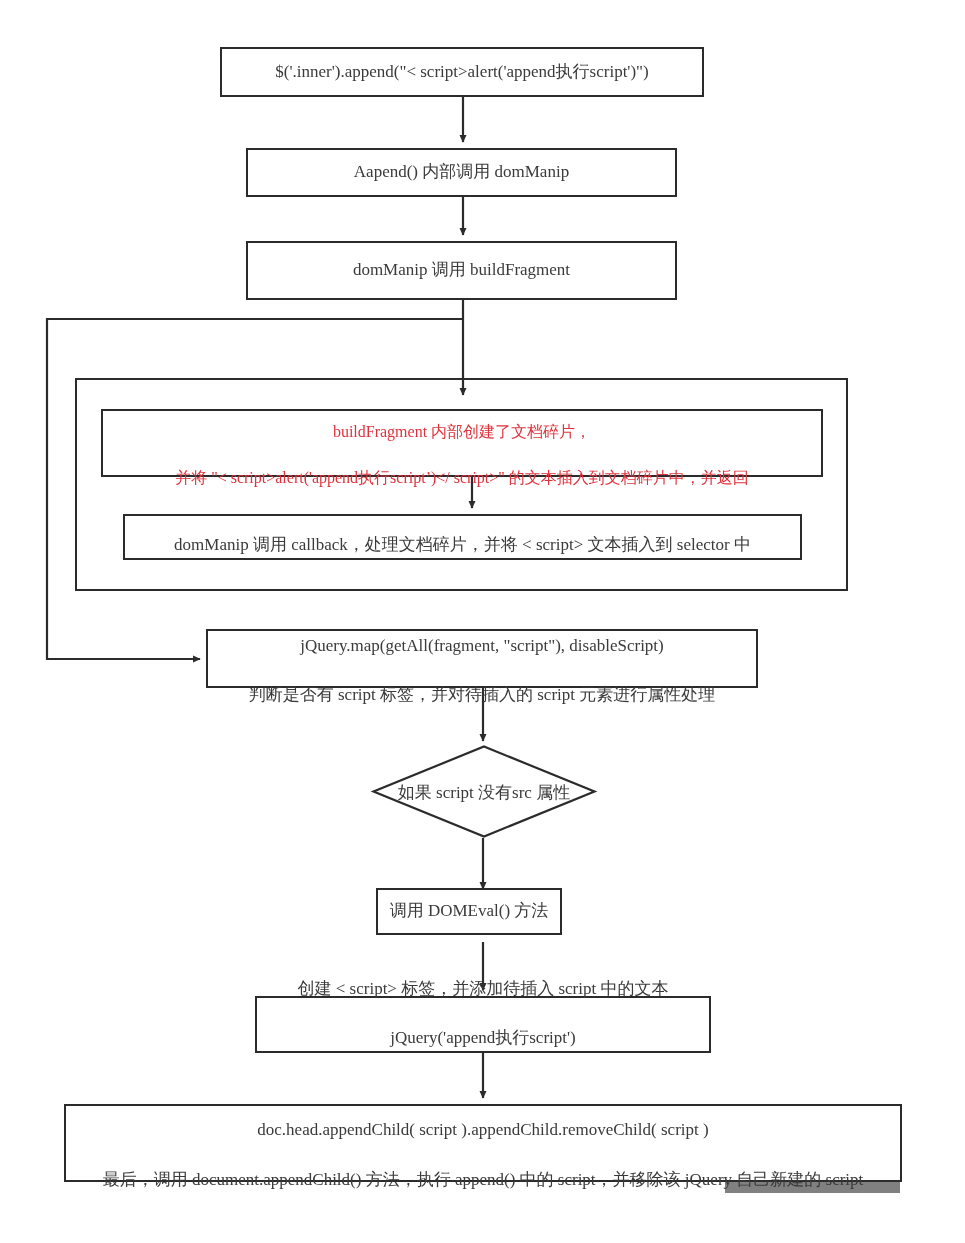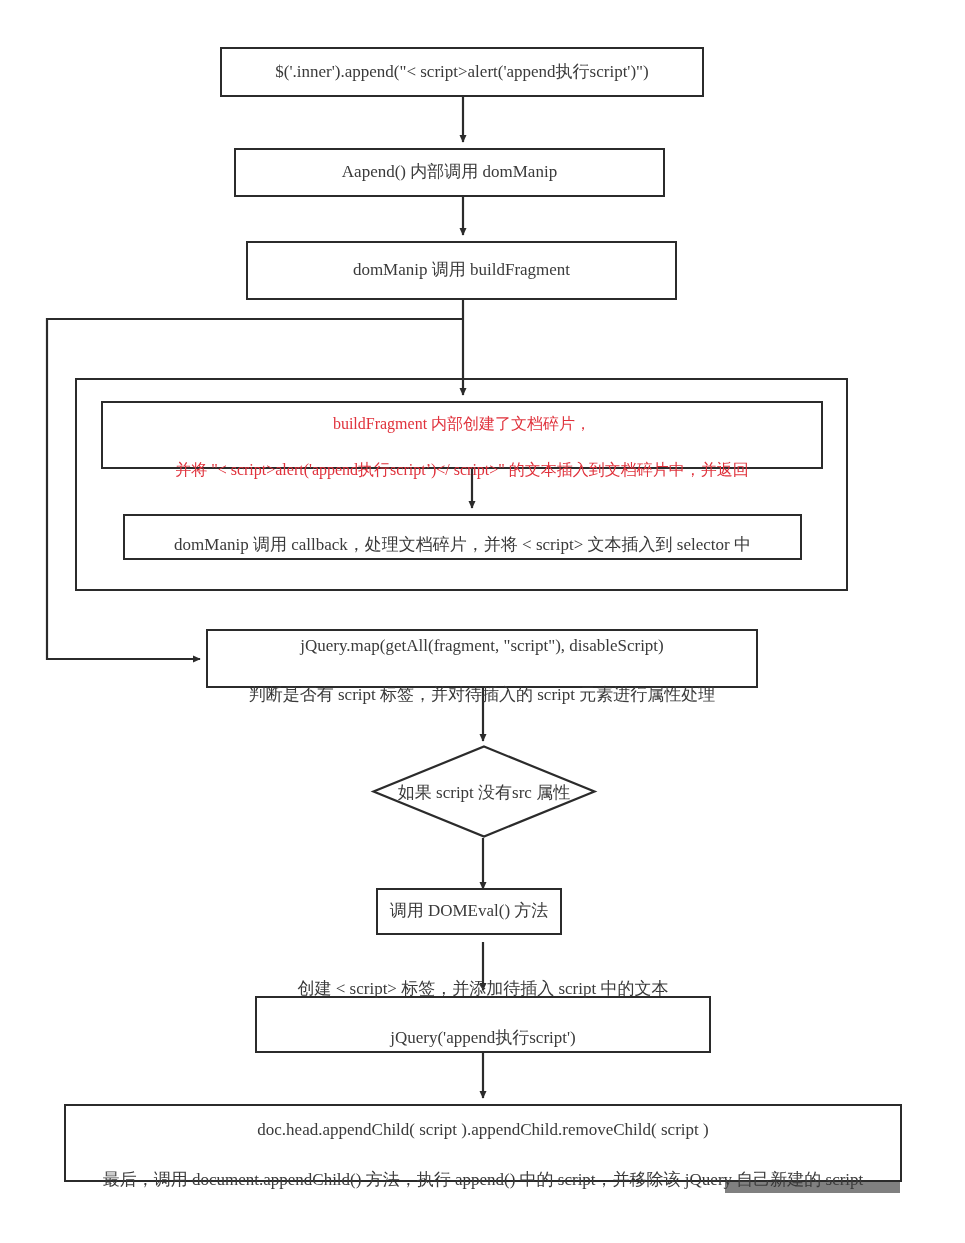--- a/index.html
+++ b/index.html
@@ -41,20 +41,21 @@
   .group-box {
     position: absolute;
     box-sizing: border-box;
     border: 2px solid #2b2b2b;
     background: #ffffff;
     z-index: 1;
   }
   .red-node {
     color: #e0323c;
     font-size: 16px;
+    margin-top: 8px;
   }
   .shadow-bar {
     position: absolute;
     background: #808080;
     z-index: 0;
   }
   svg.links {
     position: absolute;
     left: 0;
     top: 0;
@@ -134,21 +135,21 @@
       <path d="M483,1053 L483,1098" stroke="#2b2b2b" stroke-width="2.2" fill="none" marker-end="url(#arrowhead)"></path>
     </g>
   </svg>
 
   <div class="group-box" style="left:75px; top:378px; width:773px; height:213px;"></div>
 
   <div class="node" style="left:220px; top:47px; width:484px; height:50px;">
     <span class="txt">$('.inner').append("&lt; script&gt;alert('append执行script')")</span>
   </div>
 
-  <div class="node" style="left:234px; top:148px; width:431px; height:49px;">
+  <div class="node" style="left:246px; top:148px; width:431px; height:49px;">
     <span class="txt">Aapend() 内部调用 domManip</span>
   </div>
 
   <div class="node" style="left:246px; top:241px; width:431px; height:59px;">
     <span class="txt">domManip 调用 buildFragment</span>
   </div>
 
   <div class="node red-node" style="left:101px; top:401px; width:722px; height:68px;">
     <span class="txt">
       <span>buildFragment 内部创建了文档碎片，</span><br>

